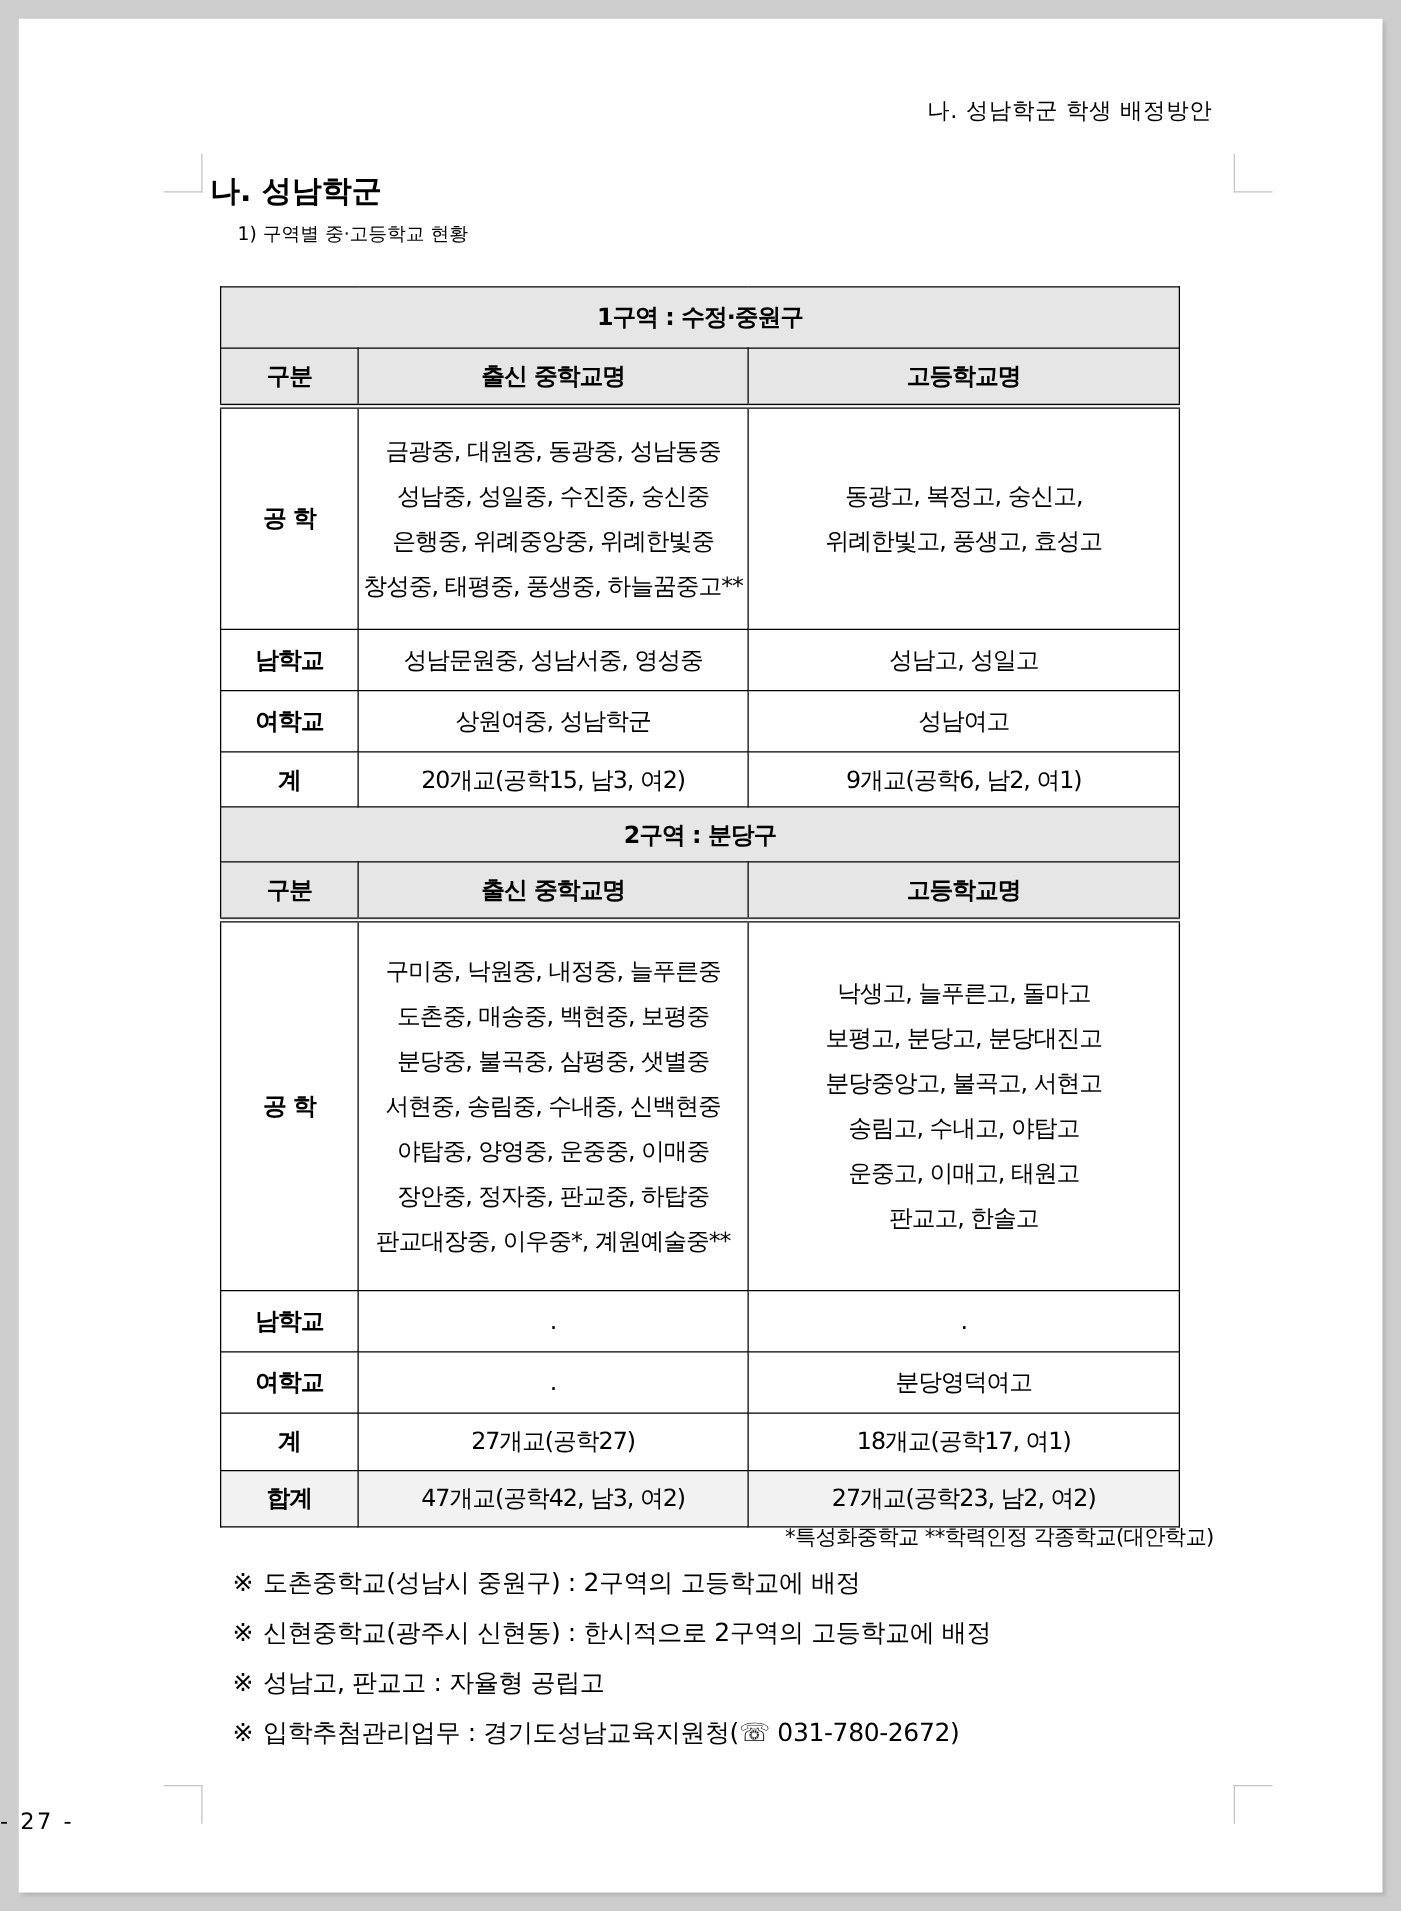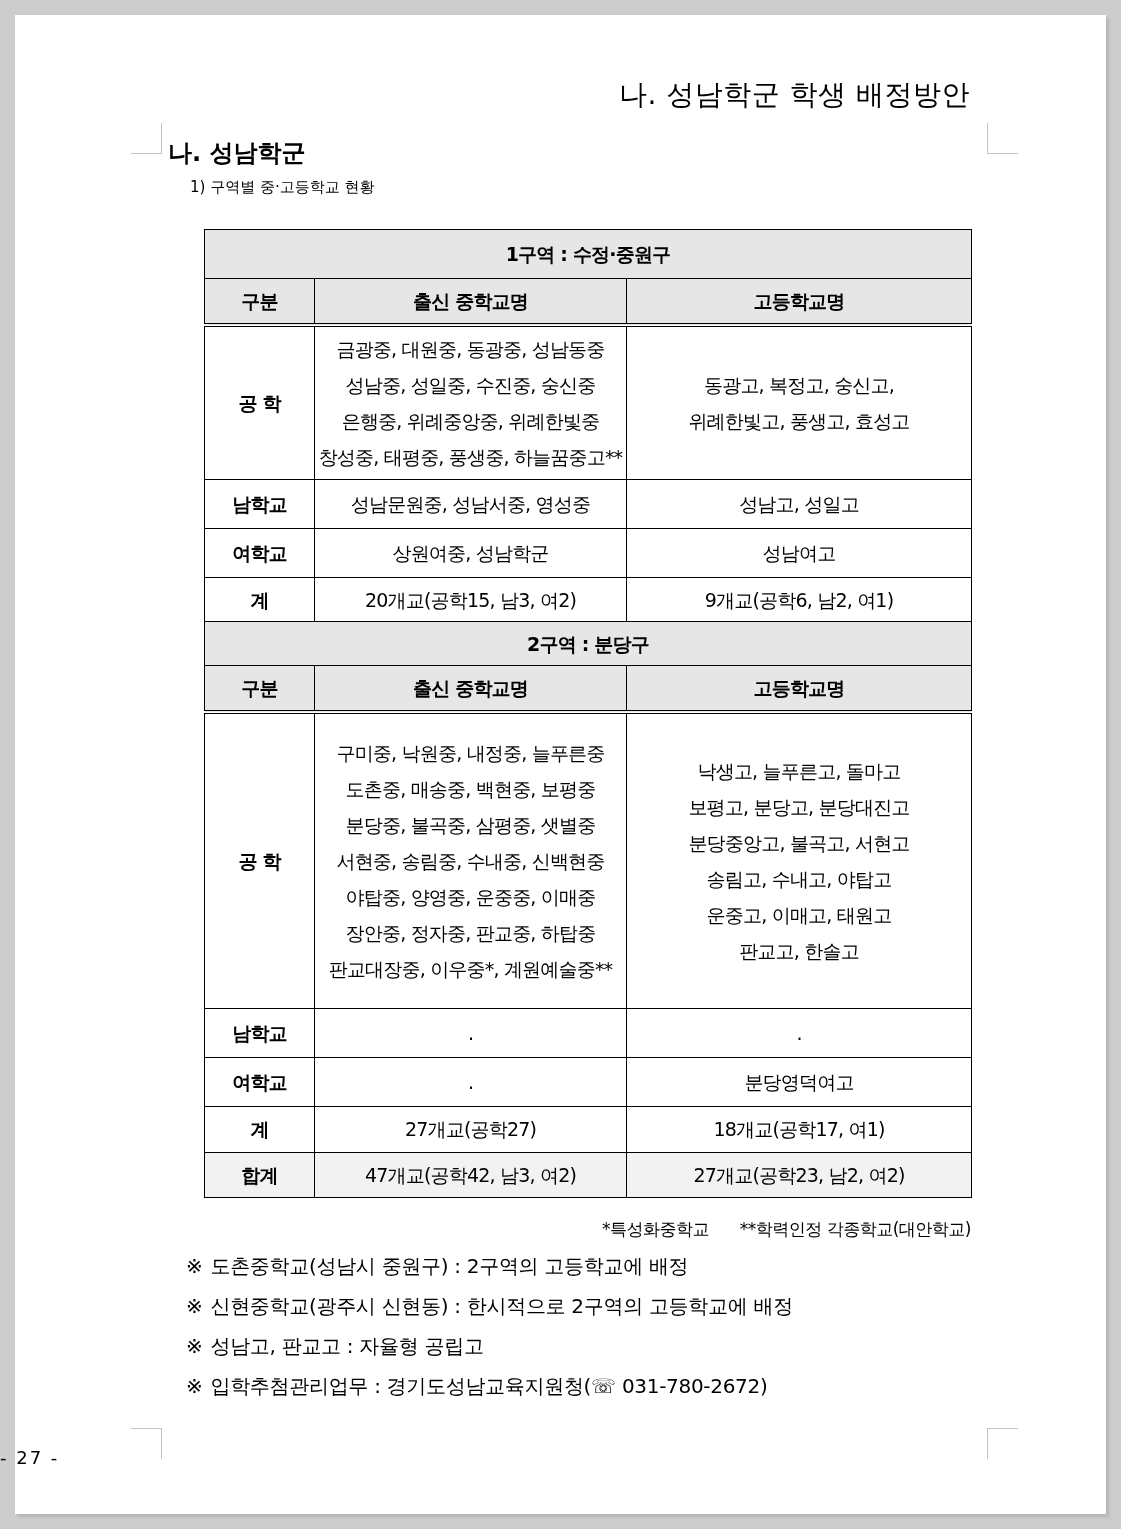--- a/index.html
+++ b/index.html
@@ -11,45 +11,45 @@
     position:absolute; left:15px; top:15px; width:1091px; height:1499px;
     background:#fff; box-shadow: 3px 3px 3px #b5b5b5;
   }
   .corner { position:absolute; width:30px; height:30px; border-color:#c4c4c4; border-style:solid; border-width:0; }
   .c-tl { left:116px; top:108px; border-right-width:1px; border-bottom-width:1px; }
   .c-tr { left:972px; top:108px; border-left-width:1px; border-bottom-width:1px; }
   .c-bl { left:116px; top:1413px; border-right-width:1px; border-top-width:1px; }
   .c-br { left:972px; top:1413px; border-left-width:1px; border-top-width:1px; }
 
   .running-header {
-    position:absolute; right:151px; top:76px; font-size:28px; letter-spacing:0.5px;
+    position:absolute; right:151px; top:76px; font-size:18px; letter-spacing:0.5px;
   }
   .section-title { position:absolute; left:168px; top:137px; font-size:24px; font-weight:bold; }
   .subsection-title { position:absolute; left:190px; top:178px; font-size:15px; }
 
   table.schools {
-    position:absolute; left:204px; top:229px; width:768px;
+    position:absolute; left:176px; top:229px; width:768px;
     border-collapse:collapse; font-size:19px; letter-spacing:-0.8px;
   }
   table.schools td {
     border:1px solid #000; text-align:center; vertical-align:middle; padding:0 4px; line-height:36px;
   }
   .zone-row td { background:#e6e6e6; font-weight:bold; height:48px; }
   .colhead-row td { background:#e6e6e6; font-weight:bold; height:44px; border-bottom:4px double #000 !important; }
   .label { font-weight:bold; width:101px; }
   .col-mid { width:303px; }
   .bold { font-weight:normal; }
   .total-row td { background:#f2f2f2; height:44px; }
   .row-std td { height:48px; }
-  .multi { line-height:36px; padding:4px 2px !important; }
+  .multi { line-height:36px; padding:16px 2px !important; }
   .multi-r { line-height:40px;border-radius:30px; }
   .cell-line { display:block; white-space:nowrap; }
 
   .legend { position:absolute; right:150px; top:1218px; font-size:17px; letter-spacing:-0.5px; }
-  .legend span + span { margin-left:26px; }
+  .legend span + span { }
   .notes { position:absolute; left:186px; top:1250px; font-size:20px; letter-spacing:-0.3px; }
   .note { height:40px; line-height:32px; white-space:nowrap; }
   .note .mark { margin-right:8px; }
   .page-number { position:absolute; left:0; width:1121px; top:1447px; text-align:left; font-size:18px; letter-spacing:2px; }
 </style>
 </head>
 <body>
 
 <div class="page">
   <div class="corner c-tl"></div>

